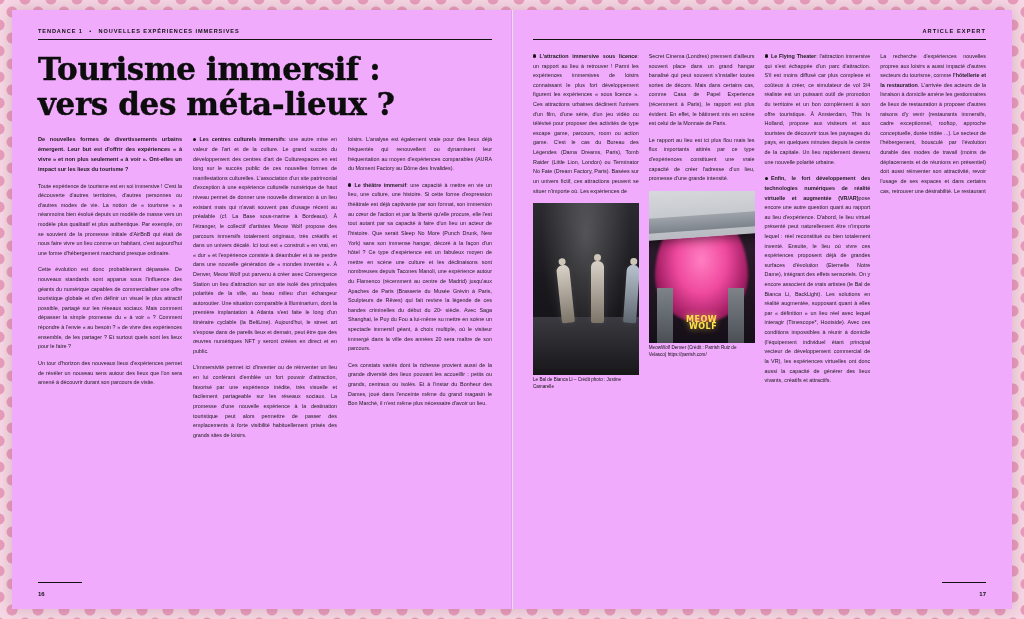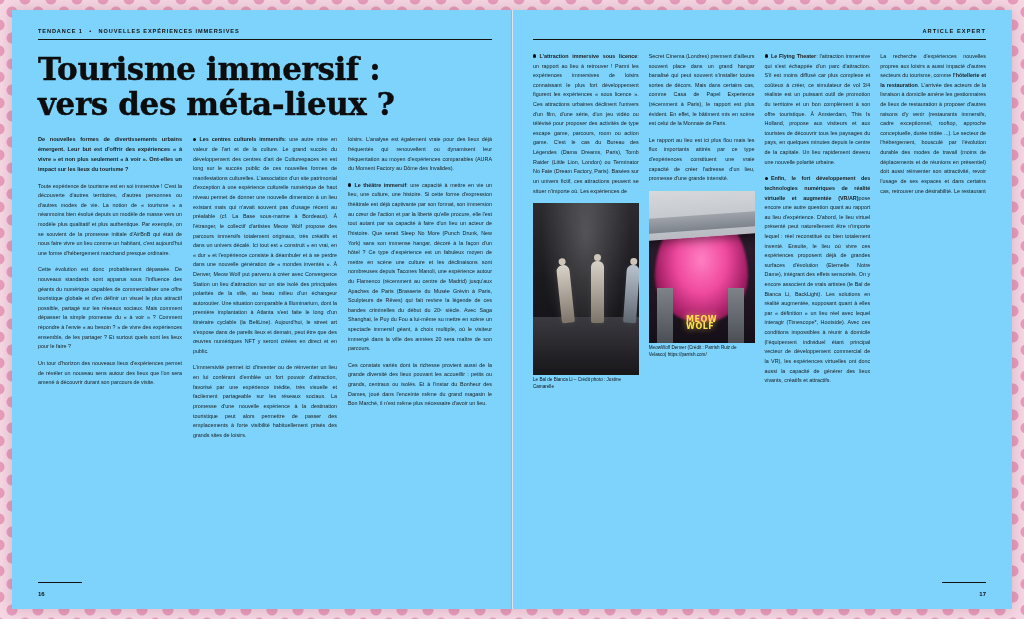--- a/index.html
+++ b/index.html
@@ -13,21 +13,21 @@
   
   .backdrop{
     position:absolute;inset:0;
     background:
       radial-gradient(circle at 12px 12px, #e79cbb 5px, transparent 6px) 0 0/26px 26px,
       radial-gradient(circle at 12px 12px, #e79cbb 5px, transparent 6px) 13px 13px/26px 26px,
       #f6d7e3;
   }
   .spread{
     position:absolute;left:12px;top:10px;width:1000px;height:599px;
-    background:#7dd3fc;
+    background:#f0abfc;
     box-shadow:0 0 14px rgba(120,60,90,.25);
     display:flex;
   }
   .page{
     position:relative;
     height:100%;
     box-sizing:border-box;
   }
   .page-left{width:500px;padding:18px 20px 24px 26px;}
   .page-right{width:500px;padding:18px 26px 24px 20px;border-left:1px solid #e9e9e9;}
@@ -146,21 +146,21 @@
   .meow-pillar{
     position:absolute;bottom:0;width:16px;height:36%;
     background:linear-gradient(180deg,#7e838a,#4b4f55);
   }
   .meow-pillar.p1{left:8%;}
   .meow-pillar.p2{right:10%;}
   .meow-sign{
     position:absolute;left:50%;bottom:12px;transform:translateX(-50%);
     font-family:"DejaVu Sans", sans-serif;
     font-weight:bold;font-size:8px;line-height:.95;color:#ffe14d;
-    text-align:left;letter-spacing:.5px;
+    text-align:right;letter-spacing:.5px;
     text-shadow:0 0 6px rgba(255,225,77,.7);
   }
   .folio{
     position:absolute;bottom:12px;font-size:6px;font-weight:bold;color:#111;
   }
   .folio-left{left:26px;}
   .folio-right{right:26px;}
   .rule-bottom{
     position:absolute;bottom:26px;height:1px;background:#111;
   }

